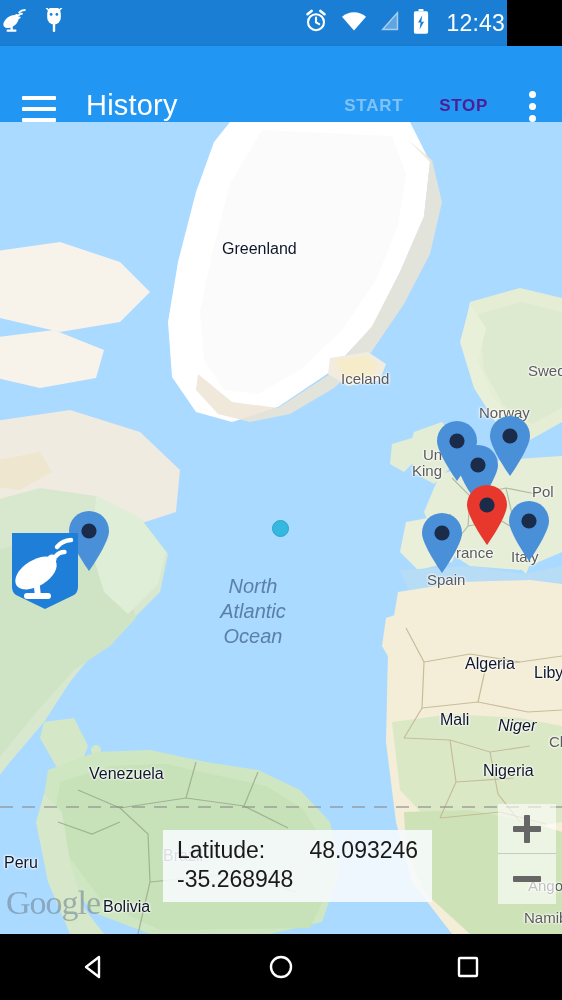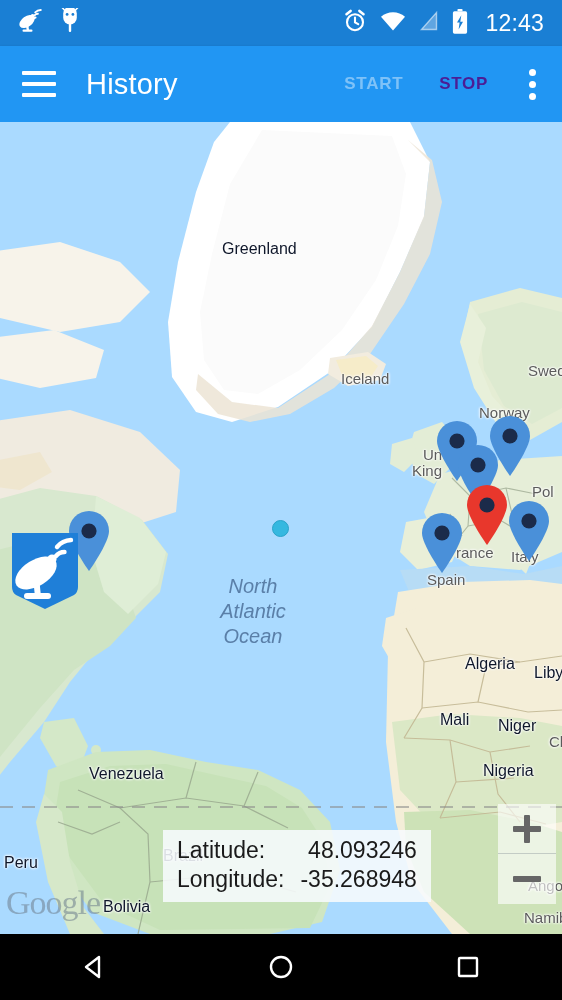--- a/index.html
+++ b/index.html
@@ -5,37 +5,37 @@
   * { box-sizing: border-box; margin: 0; padding: 0; }
   html, body {
     width: 562px; height: 1000px;
     font-family: "Liberation Sans", sans-serif;
     background: #000; overflow: hidden;
   }
   #phone { position: relative; width: 562px; height: 1000px; overflow: hidden; }
 
   
   #status-bar {
-    position: absolute; top: 0; left: 0; width: 562px; height: 46px;
+    position: absolute; top: 0; left: 0; width: 507px; height: 46px;
     background: #1a7fd4;
-    display: flex; align-items: center; padding: 0 18px;
+    display: flex; align-items: center; padding: 0 2px;
   }
   #status-left { display: flex; align-items: center; gap: 16px; }
   #status-right { margin-left: auto; display: flex; align-items: center; gap: 13px; }
   .sb-time {
     color: #ffffff; font-size: 23px; font-weight: 400; letter-spacing: .2px;
     margin-left: 4px;
   }
   .sb-ic { display: block; }
 
   
   #app-bar {
     position: absolute; top: 46px; left: 0; width: 562px; height: 76px;
     background: #2196f3;
-    display: flex; align-items: center; padding: 0 22px;
+    display: flex; align-items: flex-end; padding: 0 22px;
     box-shadow: 0 1px 3px rgba(0,0,0,.18);
   }
   #hamburger { width: 34px; height: 26px; display:flex; flex-direction:column; justify-content:space-between; cursor:pointer; }
   #hamburger i { display:block; height: 4px; background:#fff; border-radius:1px; }
   #app-title {
     color:#fff; font-size: 29px; font-weight: 500; margin-left: 30px;
     letter-spacing: .2px; white-space: nowrap;
   }
   #bar-actions { margin-left:auto; display:flex; align-items:center; gap: 32px; }
   .bar-btn {
@@ -297,21 +297,21 @@
         <div class="map-label" style="left: 479px; top: 282px; font-size: 15px;">Norway</div>
         <div class="map-label" style="left: 423px; top: 324px; font-size: 15px;">Un</div>
         <div class="map-label" style="left: 412px; top: 340px; font-size: 15px;">King</div>
         <div class="map-label" style="left: 532px; top: 361px; font-size: 15px;">Pol</div>
         <div class="map-label" style="left: 456px; top: 422px; font-size: 15px;">rance</div>
         <div class="map-label" style="left: 427px; top: 449px; font-size: 15px;">Spain</div>
         <div class="map-label" style="left: 511px; top: 426px; font-size: 15px;">Italy</div>
         <div class="map-label dark" style="left: 453px; top: 533px; font-size: 16px; margin-left: 12px;">Algeria</div>
         <div class="map-label dark" style="left: 534px; top: 542px; font-size: 16px;">Liby</div>
         <div class="map-label dark" style="left: 440px; top: 589px; font-size: 16px;">Mali</div>
-        <div class="map-label dark" style="left: 498px; top: 595px; font-size: 16px;">Niger</div>
+        <div class="map-label dark" style="left: 498px; top: 595px; font-size: 16px; font-style: italic;">Niger</div>
         <div class="map-label dark" style="left: 483px; top: 640px; font-size: 16px;">Nigeria</div>
         <div class="map-label" style="left: 549px; top: 611px; font-size: 15px;">Ch</div>
         <div class="map-label dark" style="left: 89px; top: 643px; font-size: 16px;">Venezuela</div>
         <div class="map-label dark" style="left: 163px; top: 725px; font-size: 16px;">Brazil</div>
         <div class="map-label dark" style="left: 4px; top: 732px; font-size: 16px;">Peru</div>
         <div class="map-label dark" style="left: 103px; top: 776px; font-size: 16px;">Bolivia</div>
         <div class="map-label" style="left: 524px; top: 787px; font-size: 15px;">Namib</div>
         <div class="map-label" style="left: 528px; top: 755px; font-size: 15px;">Ango</div>
       </div>
 
@@ -390,21 +390,20 @@
           <span class="zbar zv"></span>
       </div>
       <div class="zoom-btn" id="zoom-out">
         <span class="zbar zh"></span>
       </div>
     </div>
 
     <div id="coords">
       <span class="coord-key">Latitude:</span>
       <span class="coord-val">48.093246</span>
-      <span class="coord-key">Longitude:</span>
       <span class="coord-val">-35.268948</span>
     </div>
   </div>
 
   <div id="nav-bar">
     <div class="nav-btn">
       <svg width="30" height="30" viewBox="0 0 30 30">
         <path d="M20 5 L7 15 L20 25 Z" fill="none" stroke="#fff" stroke-width="2.4" stroke-linejoin="round"></path>
       </svg>
     </div>

